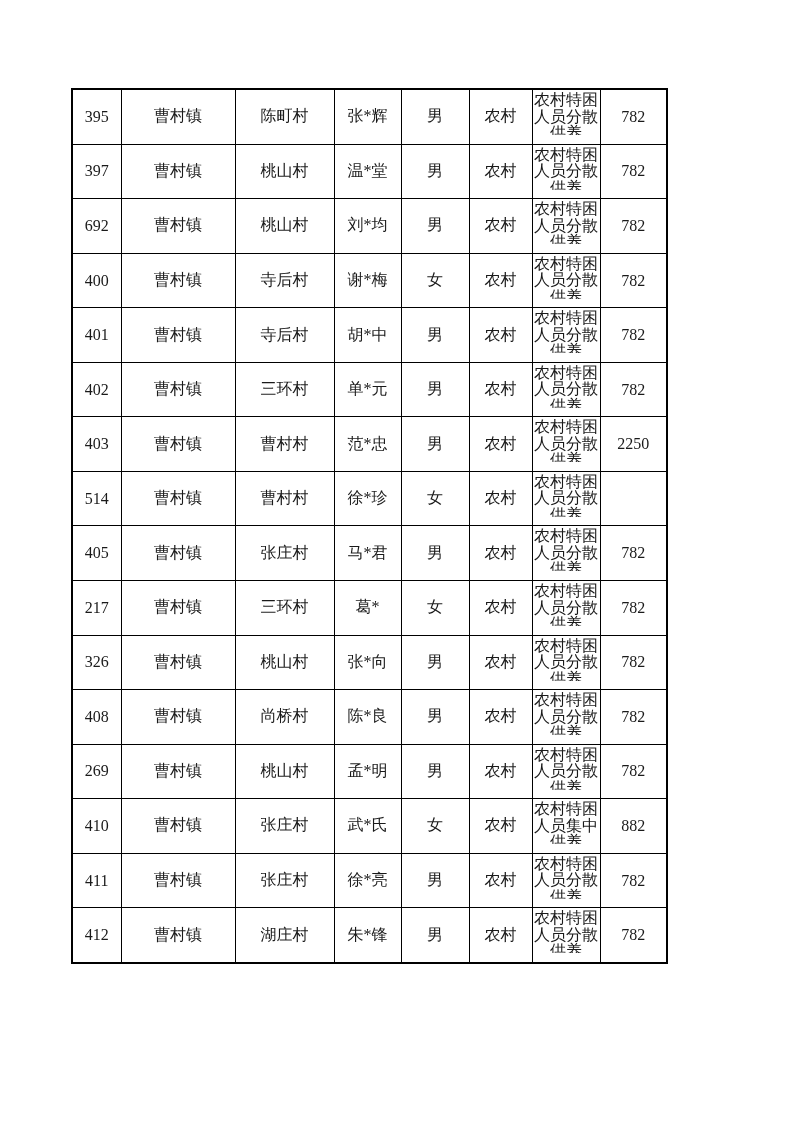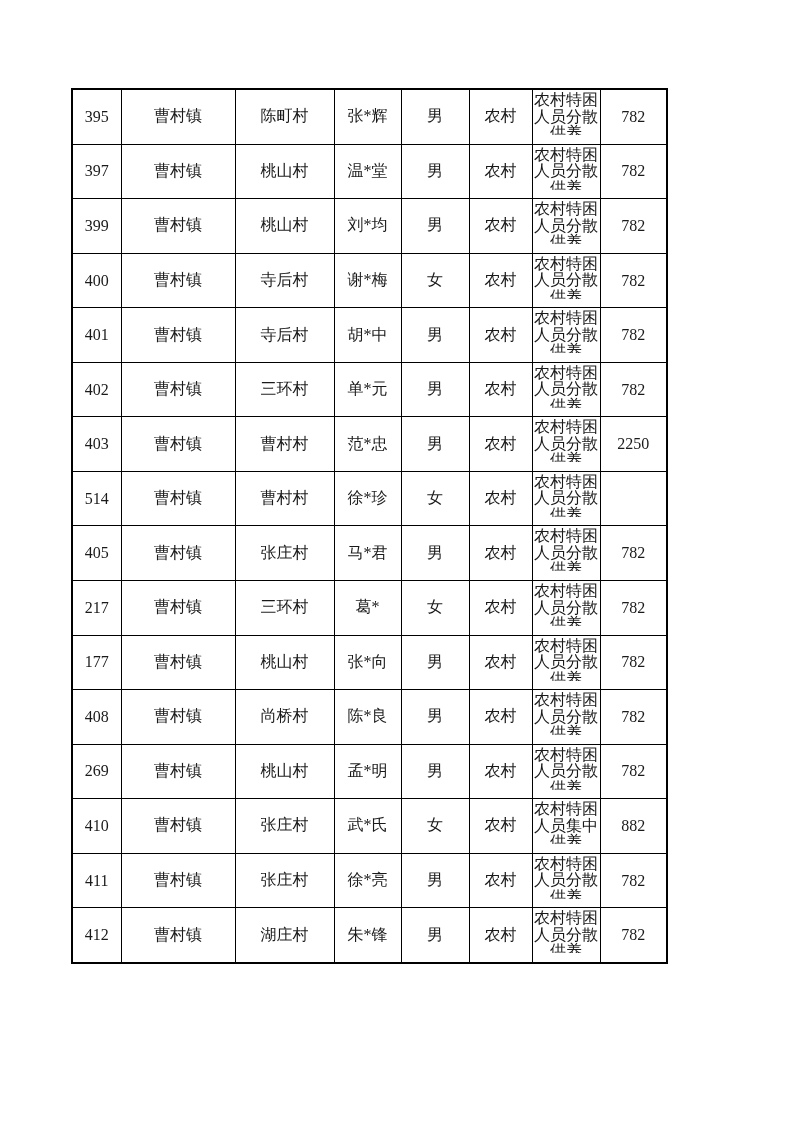--- a/index.html
+++ b/index.html
@@ -90,21 +90,21 @@
           <td class="col-6">
             <div class="support-inner">
               <div>农村特困</div>
               <div>人员分散</div>
               <div>供养</div>
             </div>
           </td>
           <td class="col-7">782</td>
         </tr>
         <tr>
-          <td class="col-0">399</td>
+          <td class="col-0">692</td>
           <td class="col-1">曹村镇</td>
           <td class="col-2">桃山村</td>
           <td class="col-3">刘*均</td>
           <td class="col-4">男</td>
           <td class="col-5">农村</td>
           <td class="col-6">
             <div class="support-inner">
               <div>农村特困</div>
               <div>人员分散</div>
               <div>供养</div>
@@ -218,21 +218,21 @@
           <td class="col-6">
             <div class="support-inner">
               <div>农村特困</div>
               <div>人员分散</div>
               <div>供养</div>
             </div>
           </td>
           <td class="col-7">782</td>
         </tr>
         <tr>
-          <td class="col-0">177</td>
+          <td class="col-0">326</td>
           <td class="col-1">曹村镇</td>
           <td class="col-2">桃山村</td>
           <td class="col-3">张*向</td>
           <td class="col-4">男</td>
           <td class="col-5">农村</td>
           <td class="col-6">
             <div class="support-inner">
               <div>农村特困</div>
               <div>人员分散</div>
               <div>供养</div>

